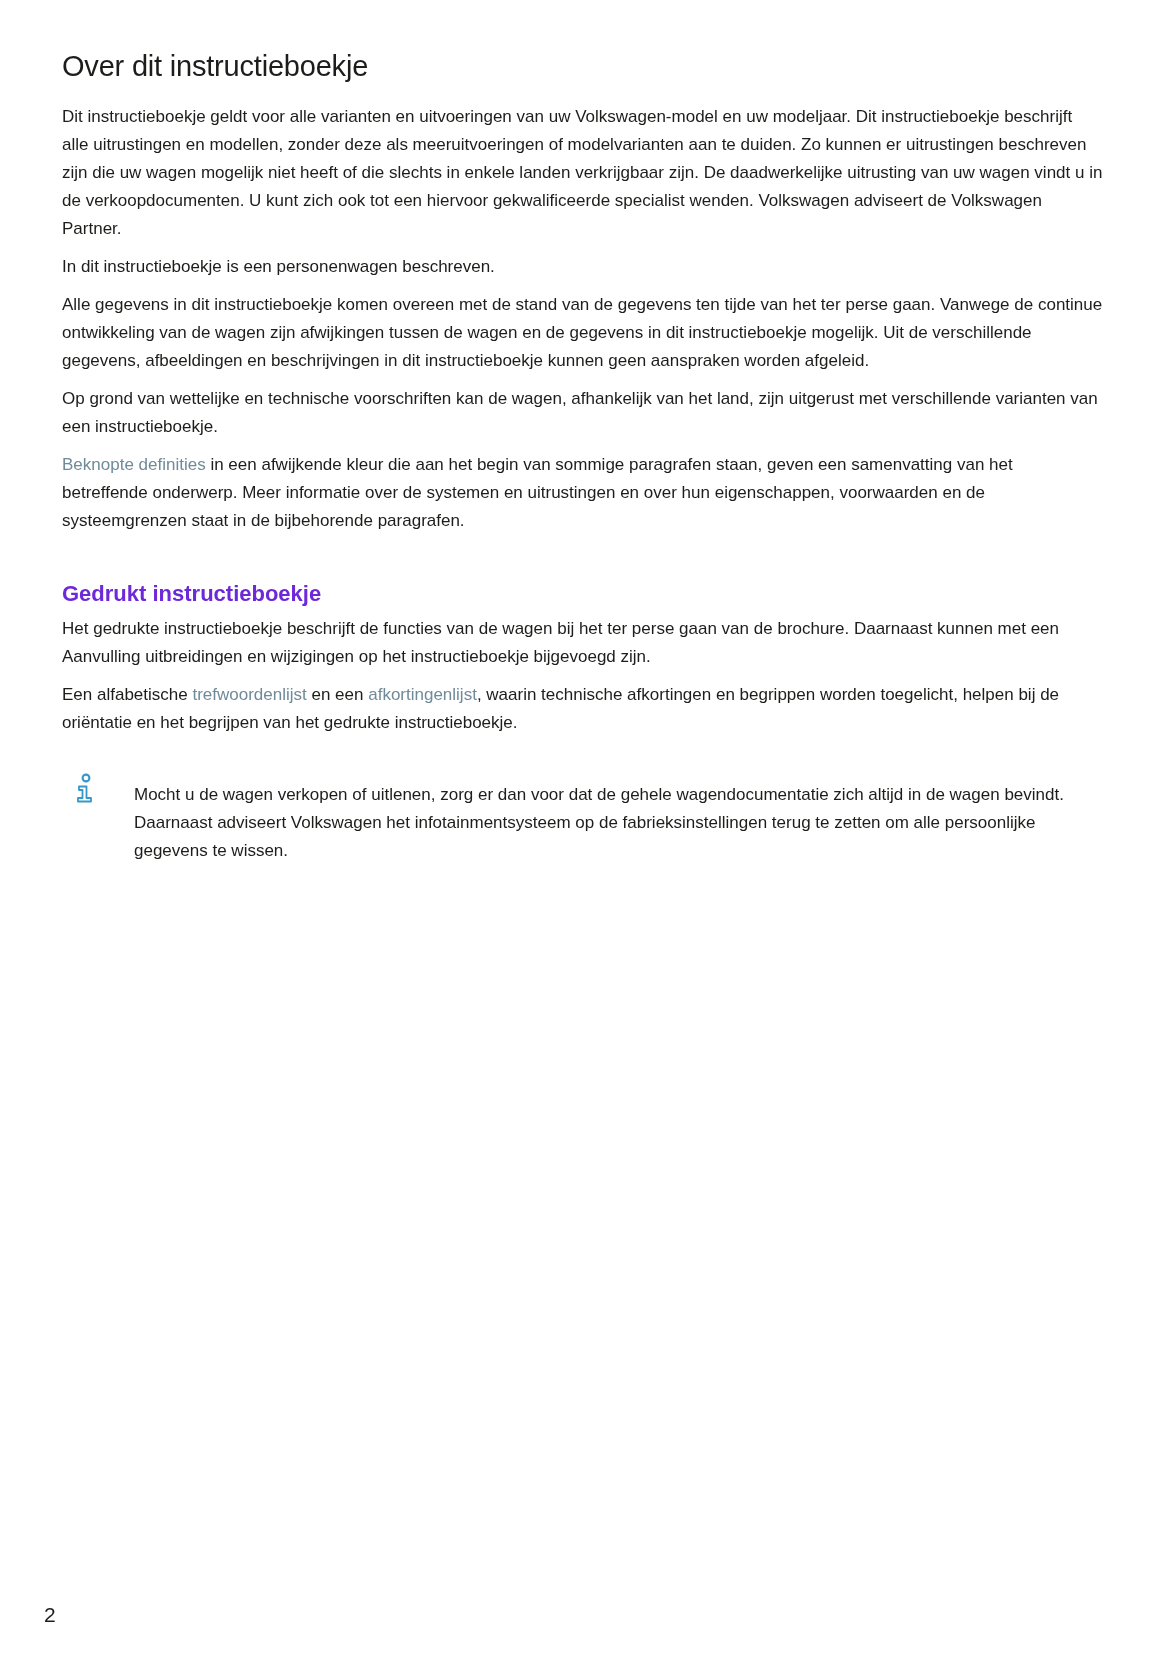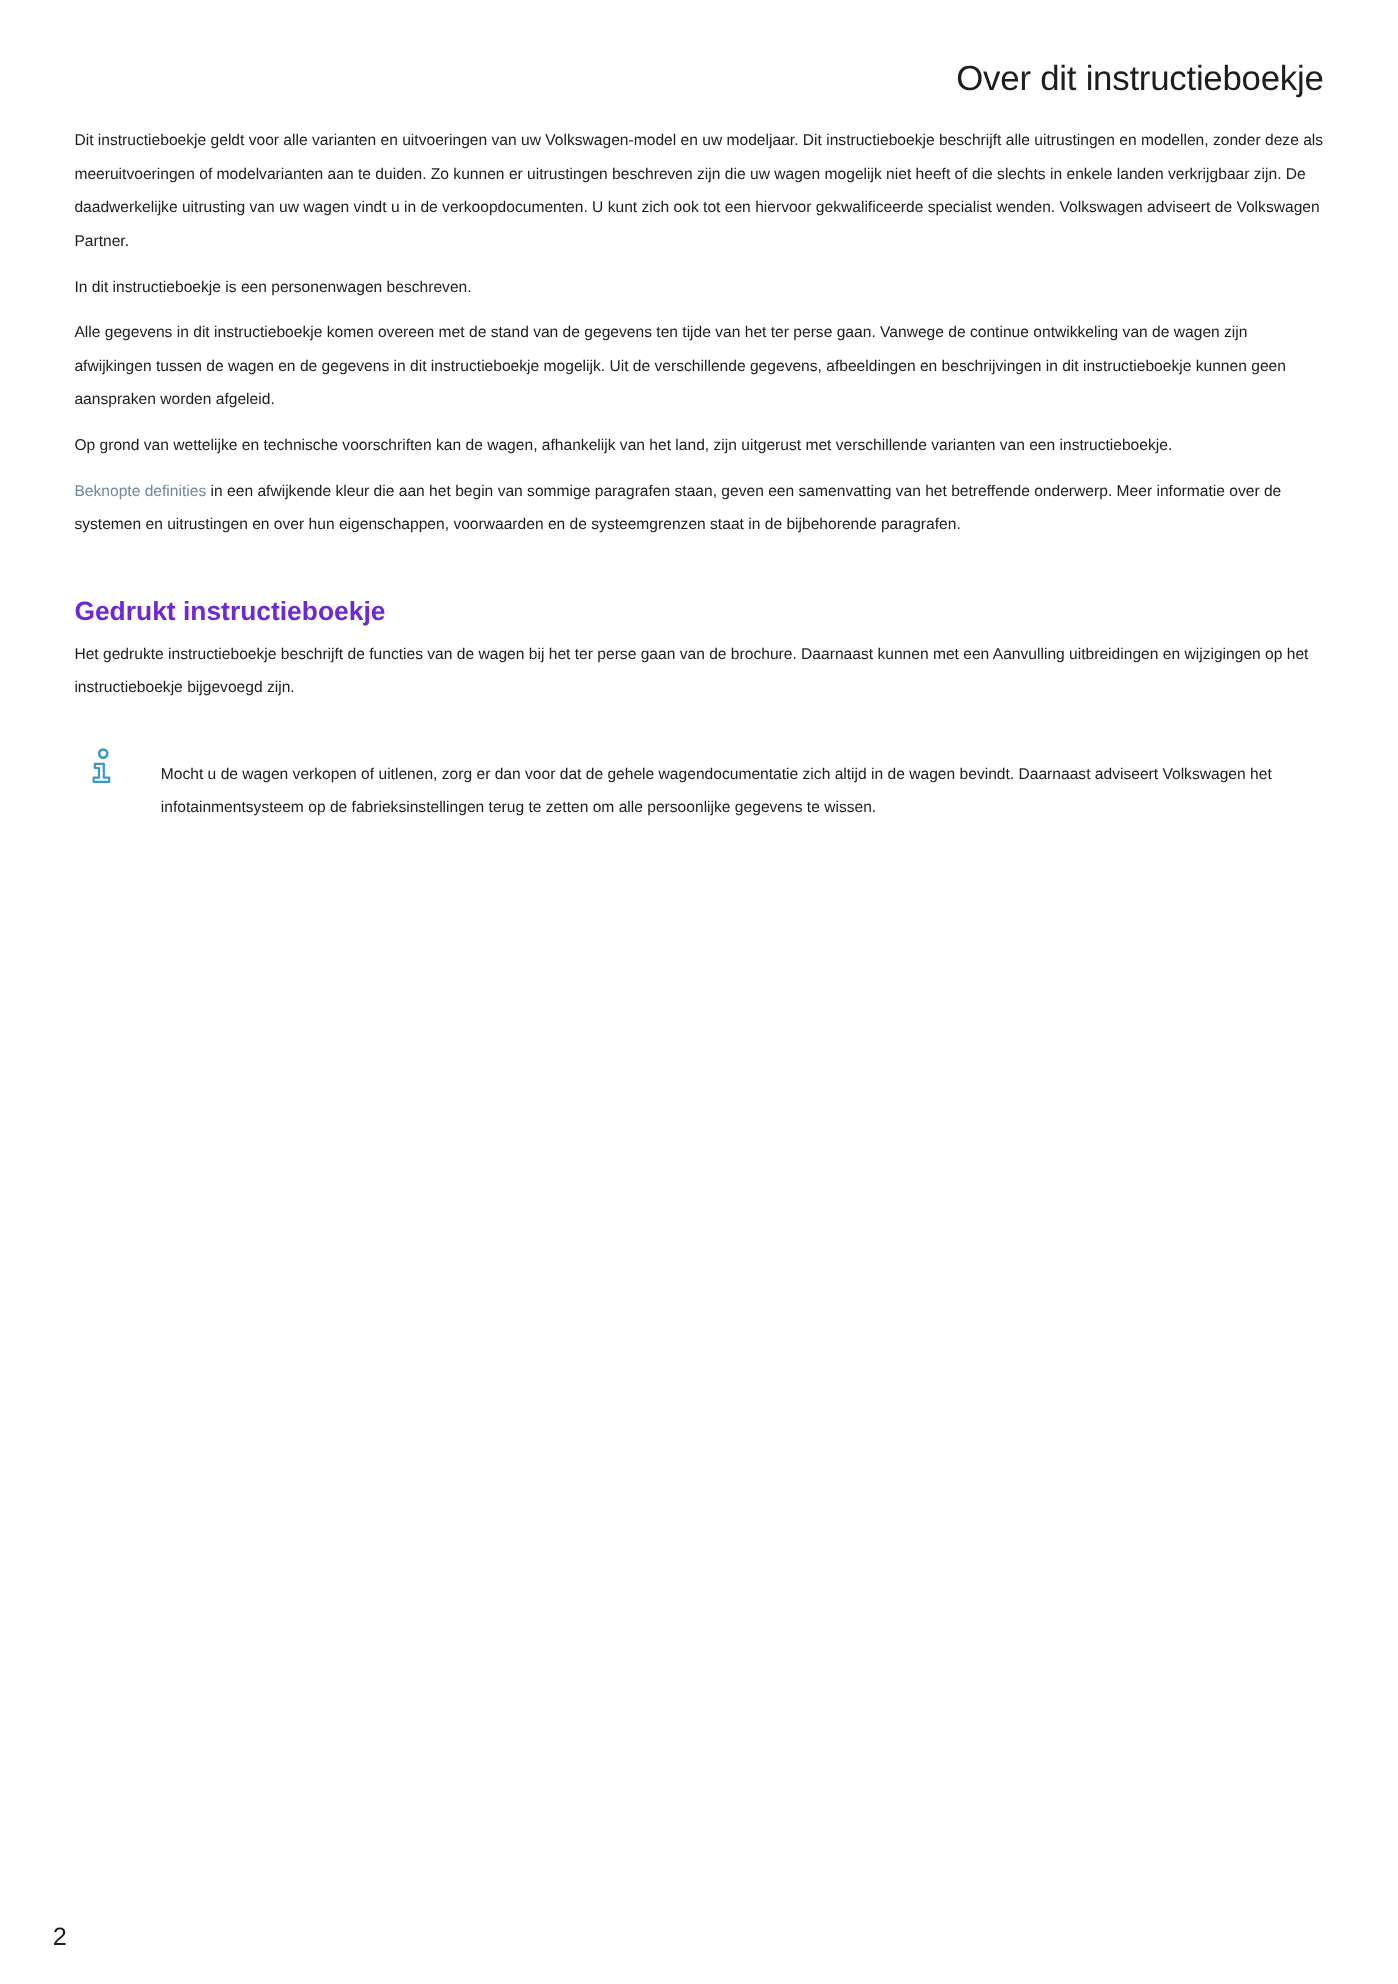--- a/index.html
+++ b/index.html
@@ -17,24 +17,23 @@
   }
   .content {
     padding: 50px 62px 0 62px;
   }
   h1.page-title {
     font-size: 29px;
     font-weight: 400;
     margin: 0 0 20px 0;
     letter-spacing: -0.2px;
     color: #1d1d1b;
-    text-align: right;
   }
   p.body-text {
-    font-size: 13px;
+    font-size: 17px;
     line-height: 28px;
     margin: 0 0 10px 0;
     color: #1d1d1b;
   }
   .accent {
     color: #6f8b99;
   }
   a.inline-link {
     color: #6f8b99;
     text-decoration: none;
@@ -83,20 +82,21 @@
   <p class="body-text">Alle gegevens in dit instructieboekje komen overeen met de stand van de gegevens ten tijde van het ter perse gaan. Vanwege de continue ontwikkeling van de wagen zijn afwijkingen tussen de wagen en de gegevens in dit instructieboekje mogelijk. Uit de verschillende gegevens, afbeeldingen en beschrijvingen in dit instructieboekje kunnen geen aanspraken worden afgeleid.</p>
 
   <p class="body-text">Op grond van wettelijke en technische voorschriften kan de wagen, afhankelijk van het land, zijn uitgerust met verschillende varianten van een instructieboekje.</p>
 
   <p class="body-text"><span class="accent">Beknopte definities</span><span> in een afwijkende kleur die aan het begin van sommige paragrafen staan, geven een samenvatting van het betreffende onderwerp. Meer informatie over de systemen en uitrustingen en over hun eigenschappen, voorwaarden en de systeemgrenzen staat in de bijbehorende paragrafen.</span></p>
 
   <h2 class="section-heading">Gedrukt instructieboekje</h2>
 
   <p class="body-text">Het gedrukte instructieboekje beschrijft de functies van de wagen bij het ter perse gaan van de brochure. Daarnaast kunnen met een Aanvulling uitbreidingen en wijzigingen op het instructieboekje bijgevoegd zijn.</p>
 
+  <p class="body-text"><span>Een alfabetische </span><a class="inline-link">trefwoordenlijst</a><span> en een </span><a class="inline-link">afkortingenlijst</a><span>, waarin technische afkortingen en begrippen worden toegelicht, helpen bij de oriëntatie en het begrijpen van het gedrukte instructieboekje.</span></p>
 
   <div class="note">
     <span class="note-icon">
       <svg width="24" height="34" viewBox="0 0 24 34" aria-hidden="true">
         <circle cx="14" cy="6" r="3.4" fill="none" stroke="#3598c8" stroke-width="2.1"></circle>
         <path d="M7 14.5 H14.5 V26 H19 V29.5 H6 V26 H10.5 V18 H7 Z" fill="none" stroke="#3598c8" stroke-width="1.8" stroke-linejoin="round"></path>
       </svg>
     </span>
     <p class="body-text">Mocht u de wagen verkopen of uitlenen, zorg er dan voor dat de gehele wagendocumentatie zich altijd in de wagen bevindt. Daarnaast adviseert Volkswagen het infotainmentsysteem op de fabrieksinstellingen terug te zetten om alle persoonlijke gegevens te wissen.</p>
   </div>

